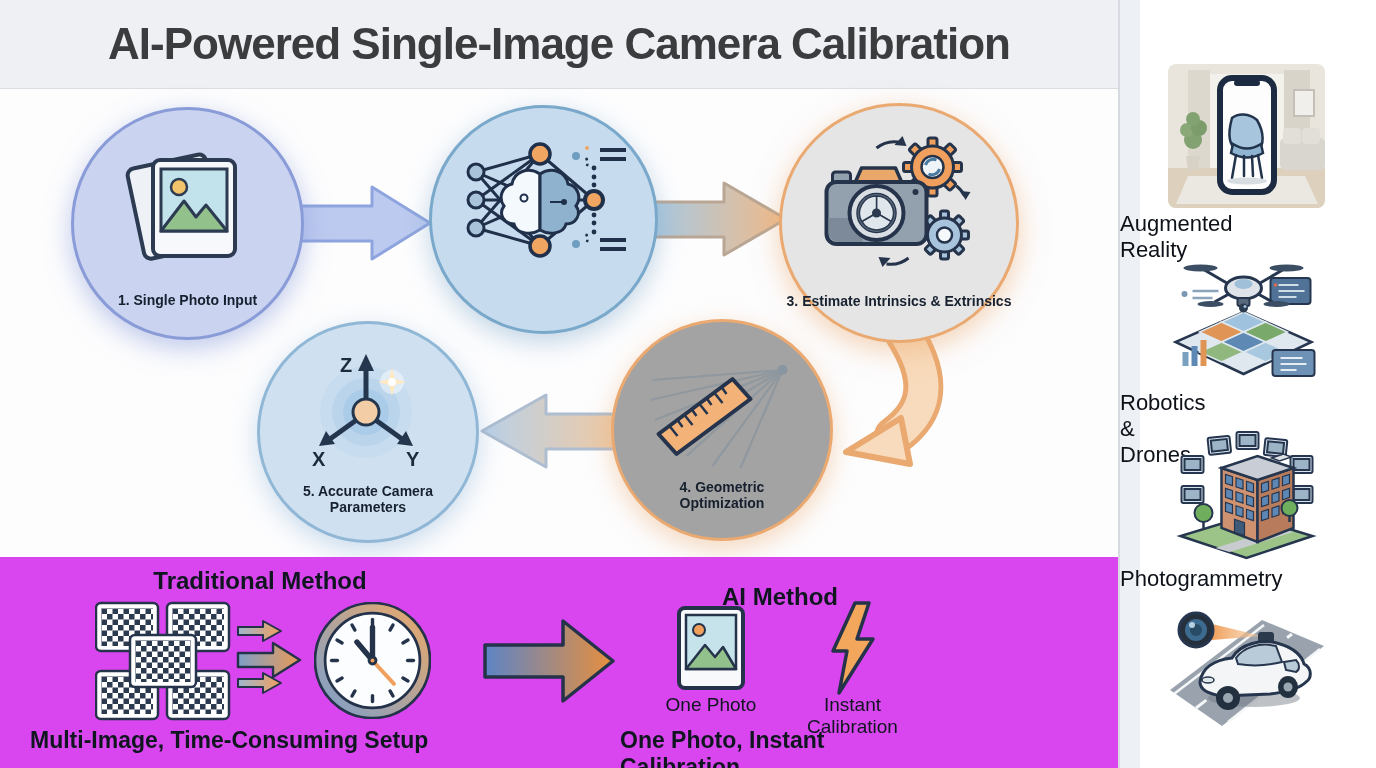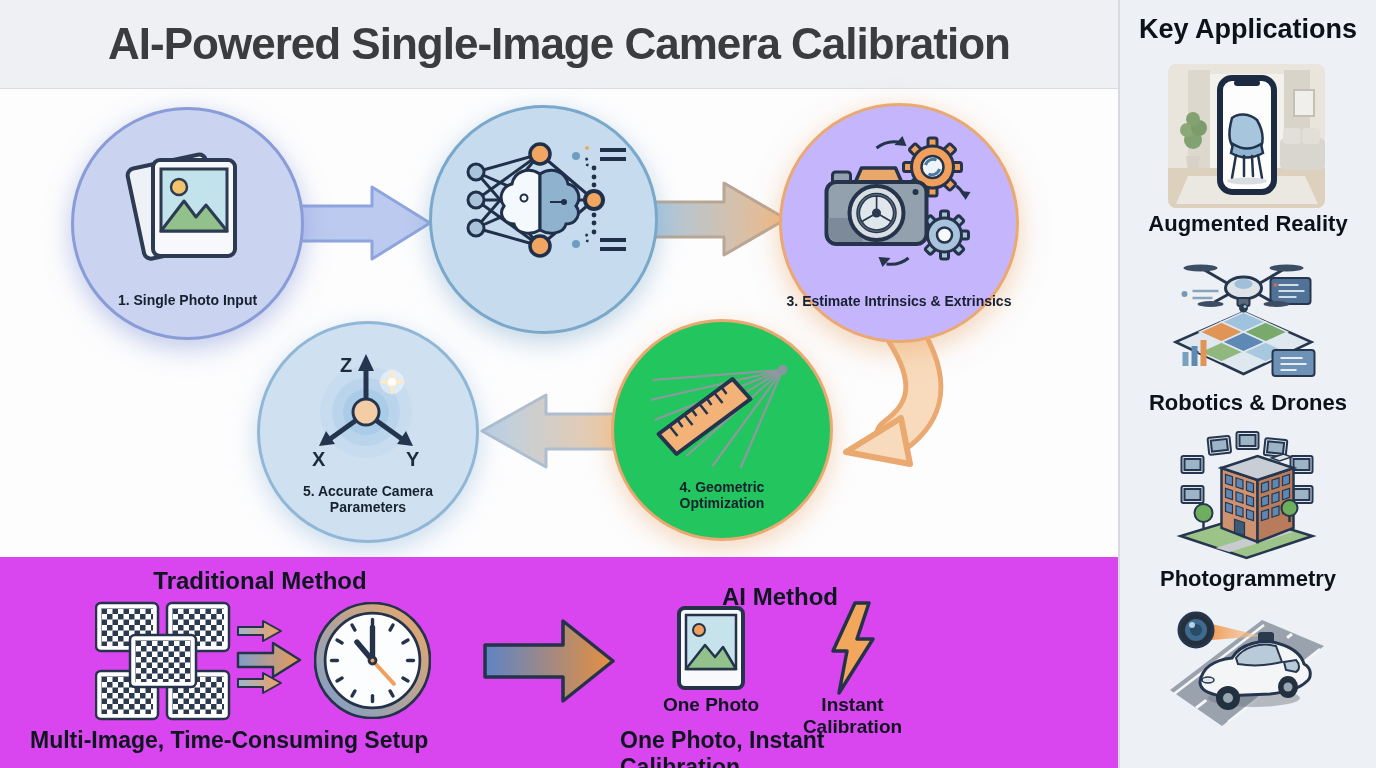--- a/index.html
+++ b/index.html
@@ -1,44 +1,44 @@
 <!DOCTYPE html>
 <html><head>
 <meta charset="utf-8">
 <style>
   html,body{margin:0;padding:0}
   body{width:1376px;height:768px;overflow:hidden;background:#fff;
        font-family:"Liberation Sans",sans-serif;color:#141a24}
   svg{font-family:inherit;display:block}
-  .stage{position:relative;width:1376px;height:768px;display:flex}
+  .stage{position:relative;width:1140px;height:768px;display:flex}
   .left{position:relative;width:1120px;height:768px;border-right:2px solid #d7dbe1;box-sizing:border-box;background:#fdfdfe}
   .titlebar{position:absolute;top:0;left:0;width:100%;height:89px;background:#eef0f4;
             border-bottom:1px solid #d9dde2;display:flex;align-items:center;justify-content:center;box-sizing:border-box}
   .title{margin:0;font-size:44px;font-weight:700;color:#3b3c3e;letter-spacing:-1px;white-space:nowrap}
   .flow{position:absolute;top:90px;left:0;width:100%;height:467px;background:#fdfdfe}
   .arrows{position:absolute;left:0;top:0;width:1118px;height:467px}
   .circle{position:absolute;border-radius:50%;box-sizing:border-box}
   .c1{left:71px;top:17px;width:233px;height:233px;background:#cad3f0;border:3px solid #8a9cd8;box-shadow:0 8px 26px rgba(130,150,215,.5)}
   .c2{left:429px;top:15px;width:229px;height:229px;background:#c6dcee;border:3px solid #79a8ca;box-shadow:0 8px 26px rgba(120,165,200,.45)}
-  .c3{left:779px;top:13px;width:240px;height:240px;background:#c4b5fd;border:3px solid #eaa970;box-shadow:0 8px 28px rgba(235,170,110,.5)}
-  .c4{left:611px;top:229px;width:222px;height:222px;background:#22c55e;border:3px solid #eaa970;box-shadow:0 8px 26px rgba(235,170,110,.45)}
+  .c3{left:779px;top:13px;width:240px;height:240px;background:#e5e5e5;border:3px solid #eaa970;box-shadow:0 8px 28px rgba(235,170,110,.5)}
+  .c4{left:611px;top:229px;width:222px;height:222px;background:#a3a3a3;border:3px solid #eaa970;box-shadow:0 8px 26px rgba(235,170,110,.45)}
   .c5{left:257px;top:231px;width:222px;height:222px;background:#cfe1f0;border:3px solid #90b7d6;box-shadow:0 8px 26px rgba(140,180,215,.45)}
   .cicon{position:absolute;left:50%;transform:translateX(-50%)}
   .step-label{position:absolute;left:50%;transform:translateX(-50%);text-align:center;
               font-weight:700;font-size:14px;color:#16202e;line-height:1.18}
   .compare{position:absolute;top:557px;left:0;width:100%;height:211px;background:#d946ef}
   .sec-h{position:absolute;margin:0;font-size:24px;font-weight:700;color:#10161f;text-align:center}
   .cap{position:absolute;font-size:23px;font-weight:700;color:#10161f;text-align:left}
-  .mini{position:absolute;font-size:19px;font-weight:700;color:#10161f;text-align:center}
+  .mini{position:absolute;font-size:19px;font-weight:400;color:#10161f;text-align:center}
   .abs{position:absolute}
   .sidebar{position:relative;flex:1;background:#edf0f5}
   .apps-h{position:absolute;top:14px;left:0;width:100%;text-align:center;margin:0;
           font-size:27px;font-weight:700;color:#0d1118}
   .app-img{position:absolute;border-radius:8px;overflow:hidden}
-  .app-label{position:absolute;left:0;width:100%;text-align:center;font-size:22px;font-weight:700;color:#0d1118}
+  .app-label{position:absolute;left:0;width:100%;font-size:22px;font-weight:400;color:#0d1118}
 </style>
 </head>
 <body>
 
 <div class="stage">
   <div class="left">
 
     <header class="titlebar">
       <h1 class="title">AI-Powered Single-Image Camera Calibration</h1>
     </header>
@@ -342,21 +342,20 @@
       <svg class="abs" style="left:827px;top:44px" width="52" height="96" viewBox="0 0 52 96">
         <path d="M28,2 L6,50 L20,50 L12,92 L46,38 L30,38 L42,2 Z" fill="#f2a75c" stroke="#24324a" stroke-width="3.5" stroke-linejoin="round"></path>
       </svg>
       <div class="mini" style="left:780px;width:145px;top:137px">Instant Calibration</div>
 
       <div class="cap" style="left:620px;width:320px;top:170px">One Photo, Instant Calibration</div>
     </div>
   </div>
 
   <aside class="sidebar">
-    <h2 class="apps-h">Key Applications</h2>
 
     <div class="app-img" style="left:48px;top:64px;width:157px;height:144px">
       <svg width="157" height="144" viewBox="0 0 157 144">
         <rect width="157" height="144" rx="6" fill="#e9e4dc"></rect>
         <rect x="42" y="10" width="76" height="94" fill="#f2f1ec"></rect>
         <rect x="20" y="6" width="22" height="100" fill="#ddd8ce"></rect>
         <rect x="116" y="6" width="26" height="100" fill="#d9d4ca"></rect>
         <rect x="126" y="26" width="20" height="26" fill="#f0efeb" stroke="#c4c0b8" stroke-width="2"></rect>
         <rect x="0" y="104" width="157" height="40" fill="#ddd0bc"></rect>
         <polygon points="20,112 137,112 150,140 8,140" fill="#eceae4" opacity="0.9"></polygon>

